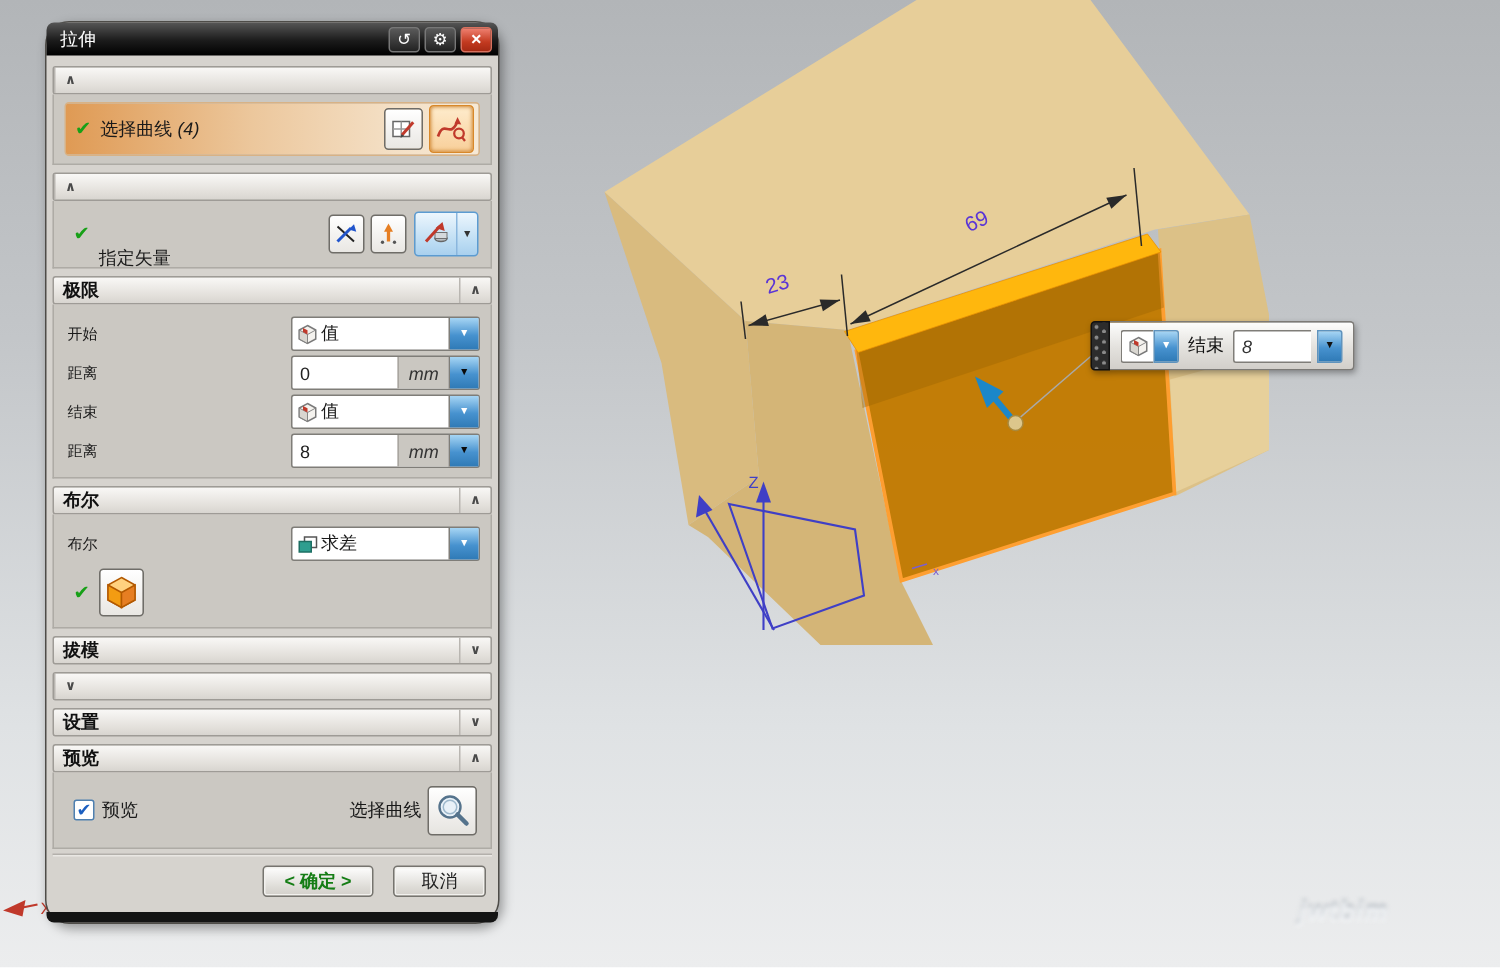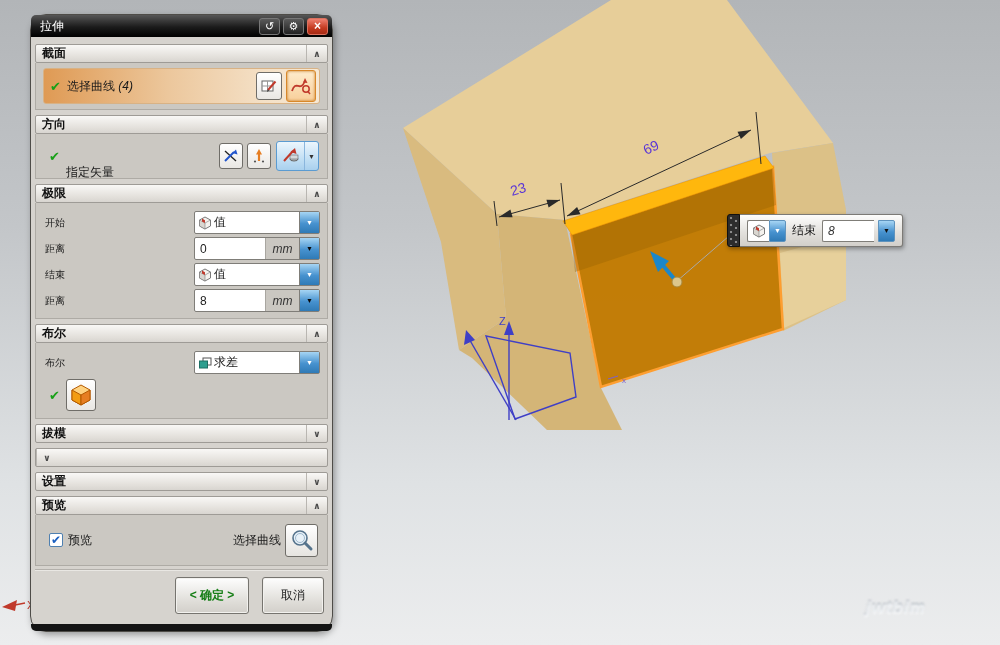--- a/index.html
+++ b/index.html
@@ -108,21 +108,21 @@
   .cbx { width:14px; height:14px; background:#fff; border:1px solid #4f80b0; border-radius:2px;
          display:flex; align-items:center; justify-content:center; color:#1b5fc0; font-size:12px;
          font-weight:bold; cursor:pointer; }
   .prev-row .cl { margin-left:5px; flex:1; }
   .show-res { font-size:12px; margin-right:4px; }
   .mag-btn { width:33px; height:33px; display:flex; align-items:center; justify-content:center;
              background:linear-gradient(#ffffff,#e6e4e0); border:1px solid #6f6d68; border-radius:3px; cursor:pointer; }
 
   .footer { display:flex; justify-content:flex-end; gap:13px; padding:7px 4px 8px 0; margin-top:3px;
             border-top:1px solid #b3b0ab; box-shadow:inset 0 1px 0 #e9e7e3; }
-  .btn { height:37px; display:flex; align-items:center; justify-content:center;
+  .btn { height:21px; display:flex; align-items:center; justify-content:center;
          background:linear-gradient(#fefefe,#dedcd7 70%,#d2cfca); border:1px solid #76746f;
          border-radius:3px; font-size:12px; cursor:pointer; box-shadow:inset 0 0 0 1px #f2f1ee; }
   .btn.ok { width:74px; color:#157d15; font-weight:bold; }
   .btn.cancel { width:62px; color:#222; }
   .bottom-bar { height:7px; background:#141414; border-radius:0 0 5px 5px; margin-top:2px; }
 </style>
 </head>
 <body>
 
 <div id="app">
@@ -203,21 +203,20 @@
     <div class="titlebar">
       <span class="t">拉伸</span>
       <span class="tb-btn">↺</span>
       <span class="tb-btn">⚙</span>
       <span class="tb-btn close">×</span>
     </div>
 
     <div class="dlg-body">
 
       <div class="sec-header">
-        <span class="lbl">截面</span>
         <span class="chev">∧</span>
       </div>
       <div class="sec-content">
         <div class="sel-row">
           <span class="check">✔</span>
           <span class="txt"><span>选择曲线</span>
             <span class="cnt">(4)</span></span>
           <span class="ibtn">
             <svg width="18" height="18" viewBox="0 0 18 18">
                 <rect x="2" y="4" width="11" height="10" fill="#fff" stroke="#666"></rect>
@@ -232,21 +231,20 @@
                 <path d="M2,16 C6,4 10,18 15,6" stroke="#c0392b" stroke-width="1.8" fill="none"></path>
                 <polygon points="15,3 17.5,8 13,7.5" fill="#c0392b"></polygon>
                 <circle cx="16" cy="14" r="3.2" stroke="#c0392b" stroke-width="1.5" fill="none"></circle>
                 <line x1="18" y1="16.5" x2="20" y2="19" stroke="#c0392b" stroke-width="1.5"></line>
               </svg>
           </span>
         </div>
       </div>
 
       <div class="sec-header">
-        <span class="lbl">方向</span>
         <span class="chev">∧</span>
       </div>
       <div class="sec-content">
         <div class="dir-row">
           <span class="check">✔</span>
           <span class="txt">指定矢量</span>
           <span class="ibtn" style="width:24px;height:26px">
             <svg width="16" height="16" viewBox="0 0 16 16">
                 <line x1="2" y1="3" x2="13" y2="13" stroke="#222" stroke-width="1.3"></line>
                 <line x1="2" y1="13" x2="11" y2="4" stroke="#2255cc" stroke-width="2"></line>

